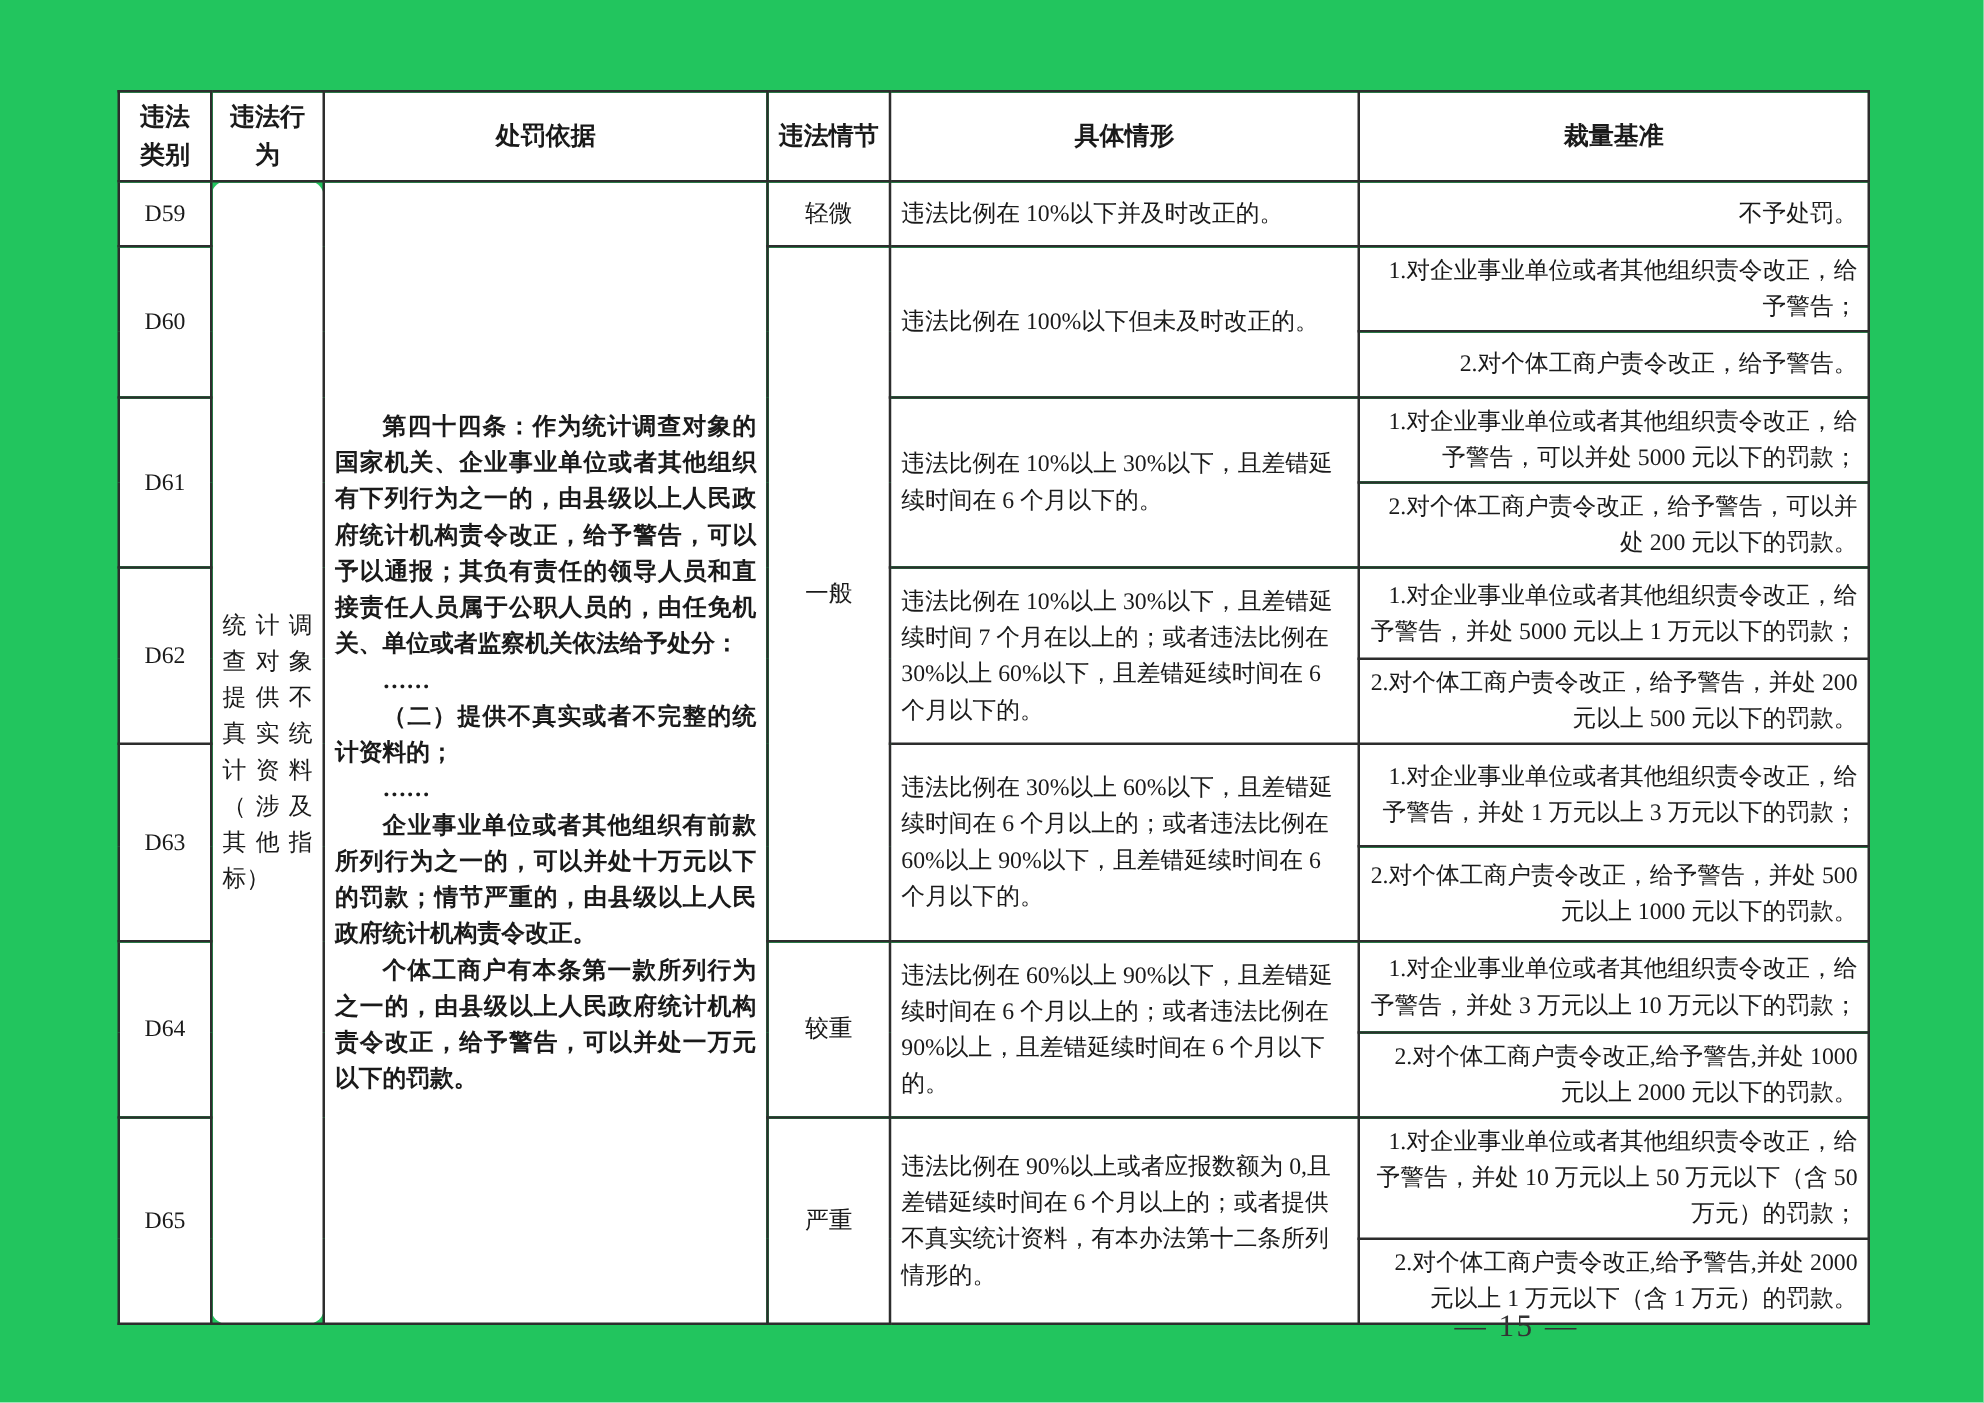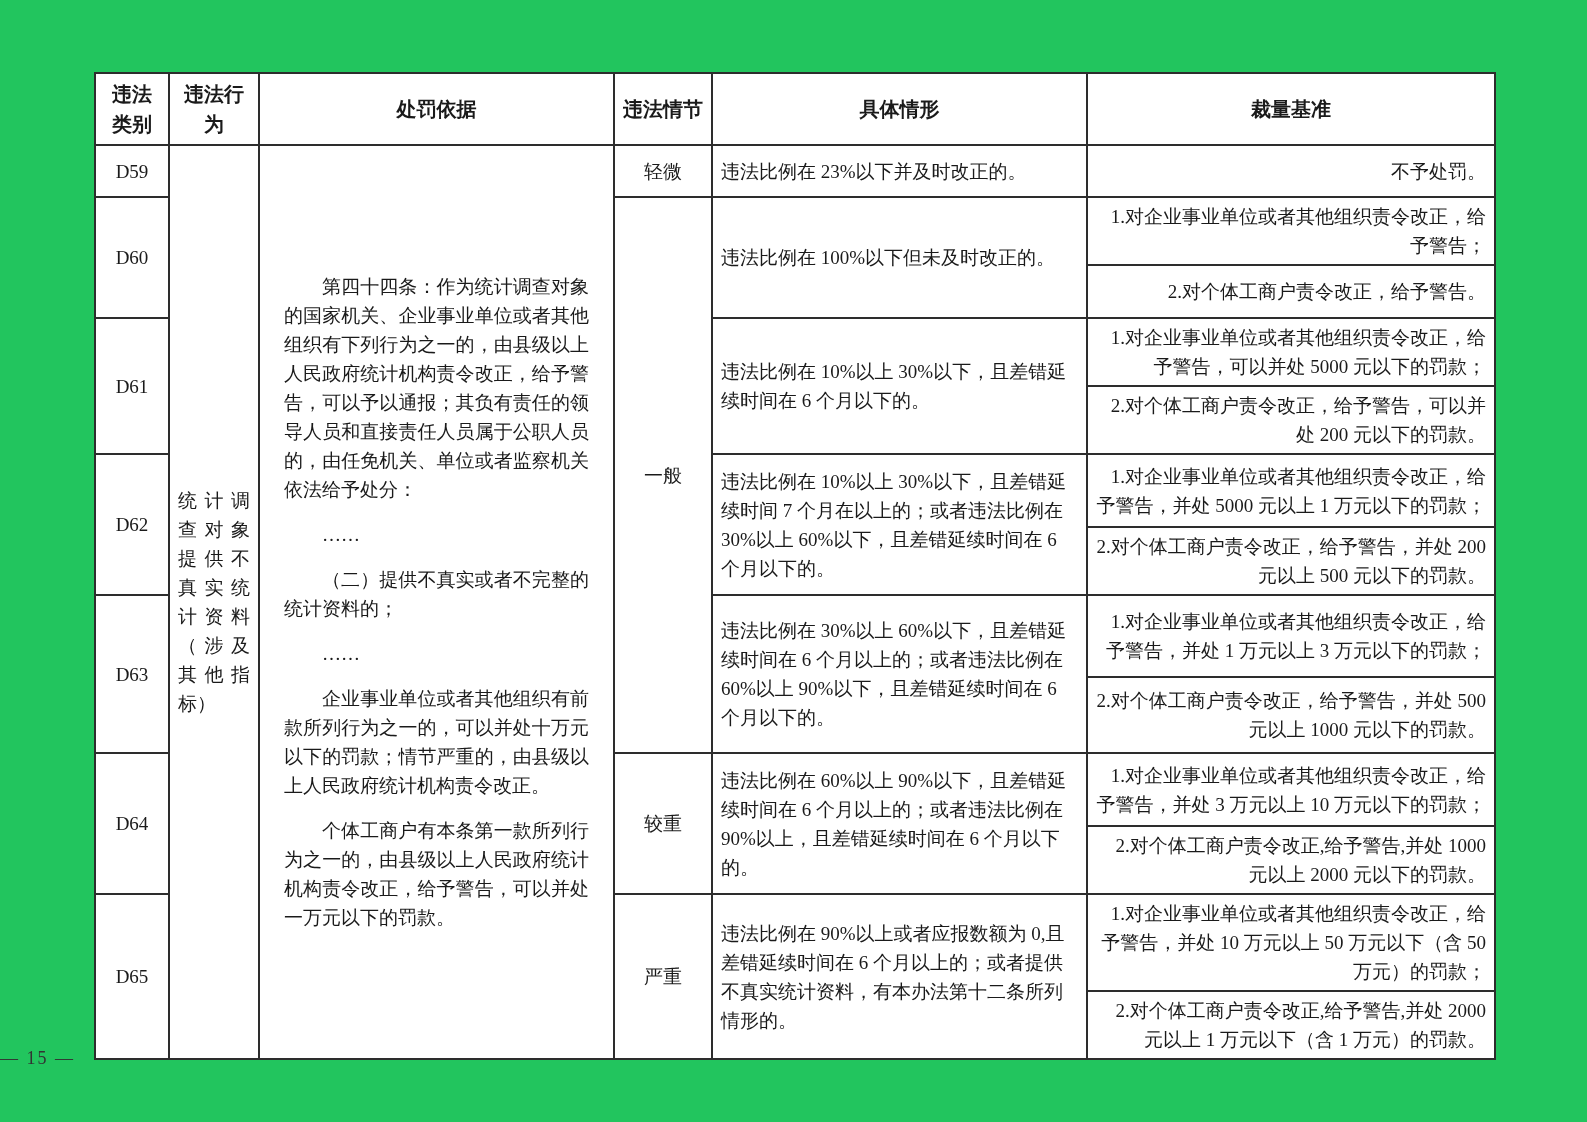--- a/index.html
+++ b/index.html
@@ -49,46 +49,48 @@
     text-align: center;
     padding: 2px 4px;
     margin-left: 30px;
   }
   td.cell-behavior {
     text-align: justify;
     text-justify: inter-character;
     padding: 4px 8px;
     line-height: 39px;
     font-size: 20px;
+    border-radius: 12px;
   }
   td.cell-basis {
     vertical-align: middle;
     text-align: justify;
     padding: 6px 13px;
     line-height: 29px;
   }
   td.cell-basis p {
-    margin: 16px;
+    margin: 0;
     text-indent: 2em;
+    font-weight: bold;
   }
   td.cell-situation {
     text-align: left;
     padding: 4px 11px;
   }
   td.cell-standard {
     text-align: right;
     padding: 4px 9px;
   }
   .footer {
     position: absolute;
     left: 0;
     top: 1048px;
     width: 1263px;
-    text-align: left;
-    font-size: 18px;
+    text-align: right;
+    font-size: 25px;
     color: #333333;
     letter-spacing: 2px;
   }
 </style>
 </head>
 <body>
 
 <div class="page">
 
   <table class="rule-table">
@@ -117,21 +119,21 @@
         <td class="cell-behavior" rowspan="13">统计调查对象提供不真实统计资料（涉及其他指标）</td>
         <td class="cell-basis" rowspan="13">
           <p>第四十四条：作为统计调查对象的国家机关、企业事业单位或者其他组织有下列行为之一的，由县级以上人民政府统计机构责令改正，给予警告，可以予以通报；其负有责任的领导人员和直接责任人员属于公职人员的，由任免机关、单位或者监察机关依法给予处分：</p>
           <p>……</p>
           <p>（二）提供不真实或者不完整的统计资料的；</p>
           <p>……</p>
           <p>企业事业单位或者其他组织有前款所列行为之一的，可以并处十万元以下的罚款；情节严重的，由县级以上人民政府统计机构责令改正。</p>
           <p>个体工商户有本条第一款所列行为之一的，由县级以上人民政府统计机构责令改正，给予警告，可以并处一万元以下的罚款。</p>
         </td>
         <td class="cell-circumstance">轻微</td>
-        <td class="cell-situation">违法比例在 23%以下并及时改正的。</td>
+        <td class="cell-situation">违法比例在 10%以下并及时改正的。</td>
         <td class="cell-standard">不予处罚。</td>
       </tr>
 
       <tr style="height:52px">
         <td class="cell-category" rowspan="2">D60</td>
         <td class="cell-circumstance" rowspan="8">一般</td>
         <td class="cell-situation" rowspan="2">违法比例在 100%以下但未及时改正的。</td>
         <td class="cell-standard">1.对企业事业单位或者其他组织责令改正，给予警告；</td>
       </tr>
       <tr style="height:53px">

